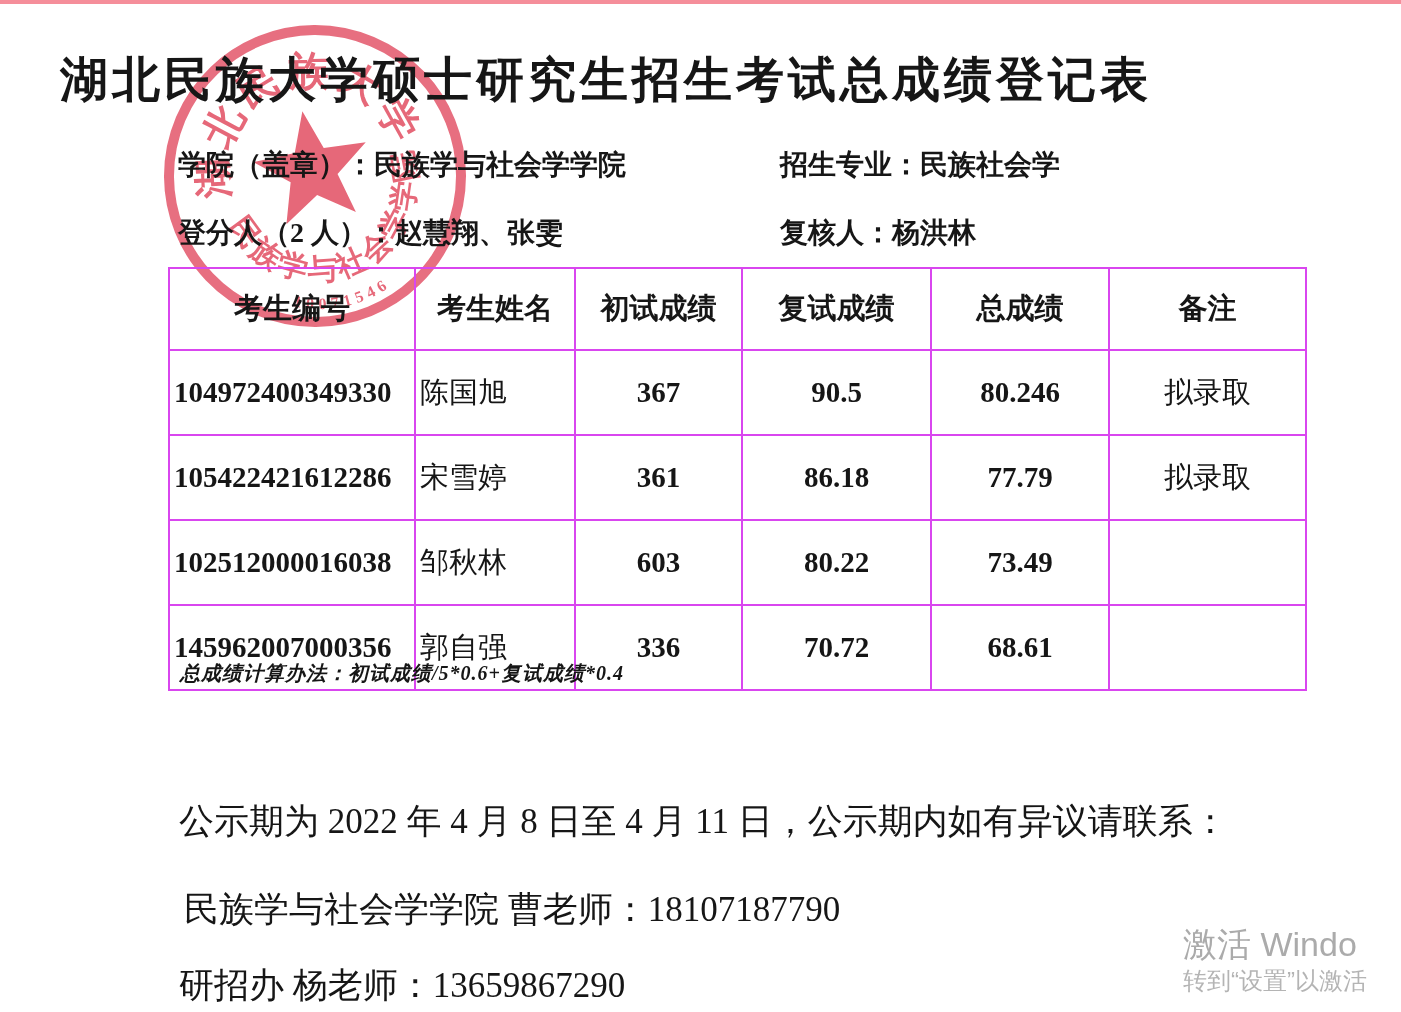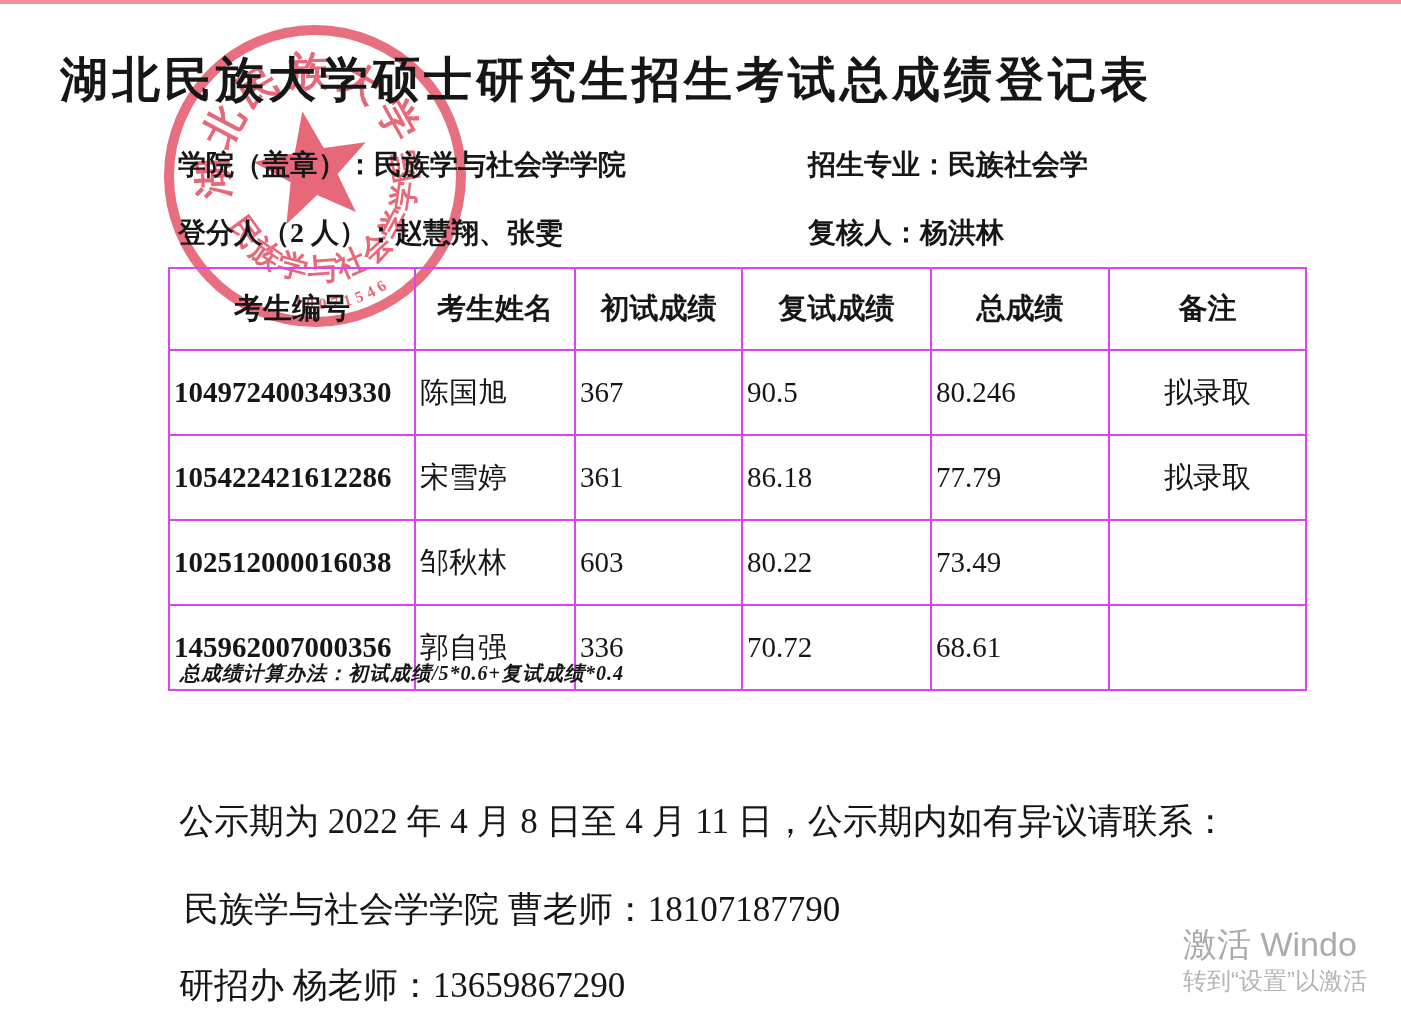--- a/index.html
+++ b/index.html
@@ -17,38 +17,38 @@
   }
   .doc-title{
     position:absolute;left:60px;top:48px;width:1340px;
     font-size:48px;font-weight:700;letter-spacing:4px;
     white-space:nowrap;
   }
   .info-line{position:absolute;white-space:nowrap;font-size:28px;font-weight:600;}
   .info-l1{top:146px;}
   .info-l2{top:214px;}
   .info-left{position:absolute;left:178px;white-space:nowrap;}
-  .info-right{position:absolute;left:808px;white-space:nowrap;text-align:right;}
+  .info-right{position:absolute;left:780px;white-space:nowrap;text-align:right;}
   .score-table{
     position:absolute;left:168px;top:267px;
     border-collapse:collapse;table-layout:fixed;
     width:1137px;
     font-size:29px;
   }
   .score-table th,.score-table td{
     border:2px solid #d946ef;
     vertical-align:middle;
     padding:4px;
     overflow:hidden;
   }
   .score-table th{height:72px;font-weight:600;text-align:center;}
   .score-table td{height:75px;}
   .c-id{text-align:left;padding-left:12px;font-weight:bold;}
   .c-name{text-align:left;padding-left:14px;}
-  .c-num{text-align:left;padding-right:18px;}
+  .c-num{text-align:center;padding-right:18px;font-weight:bold;}
   .c-remark{text-align:center;}
   .formula{
     position:absolute;left:180px;top:660px;
     font-size:20px;font-style:italic;font-weight:600;
     letter-spacing:1px;white-space:nowrap;
   }
   .notice{
     position:absolute;left:179px;top:798px;
     font-size:35px;white-space:nowrap;
   }

